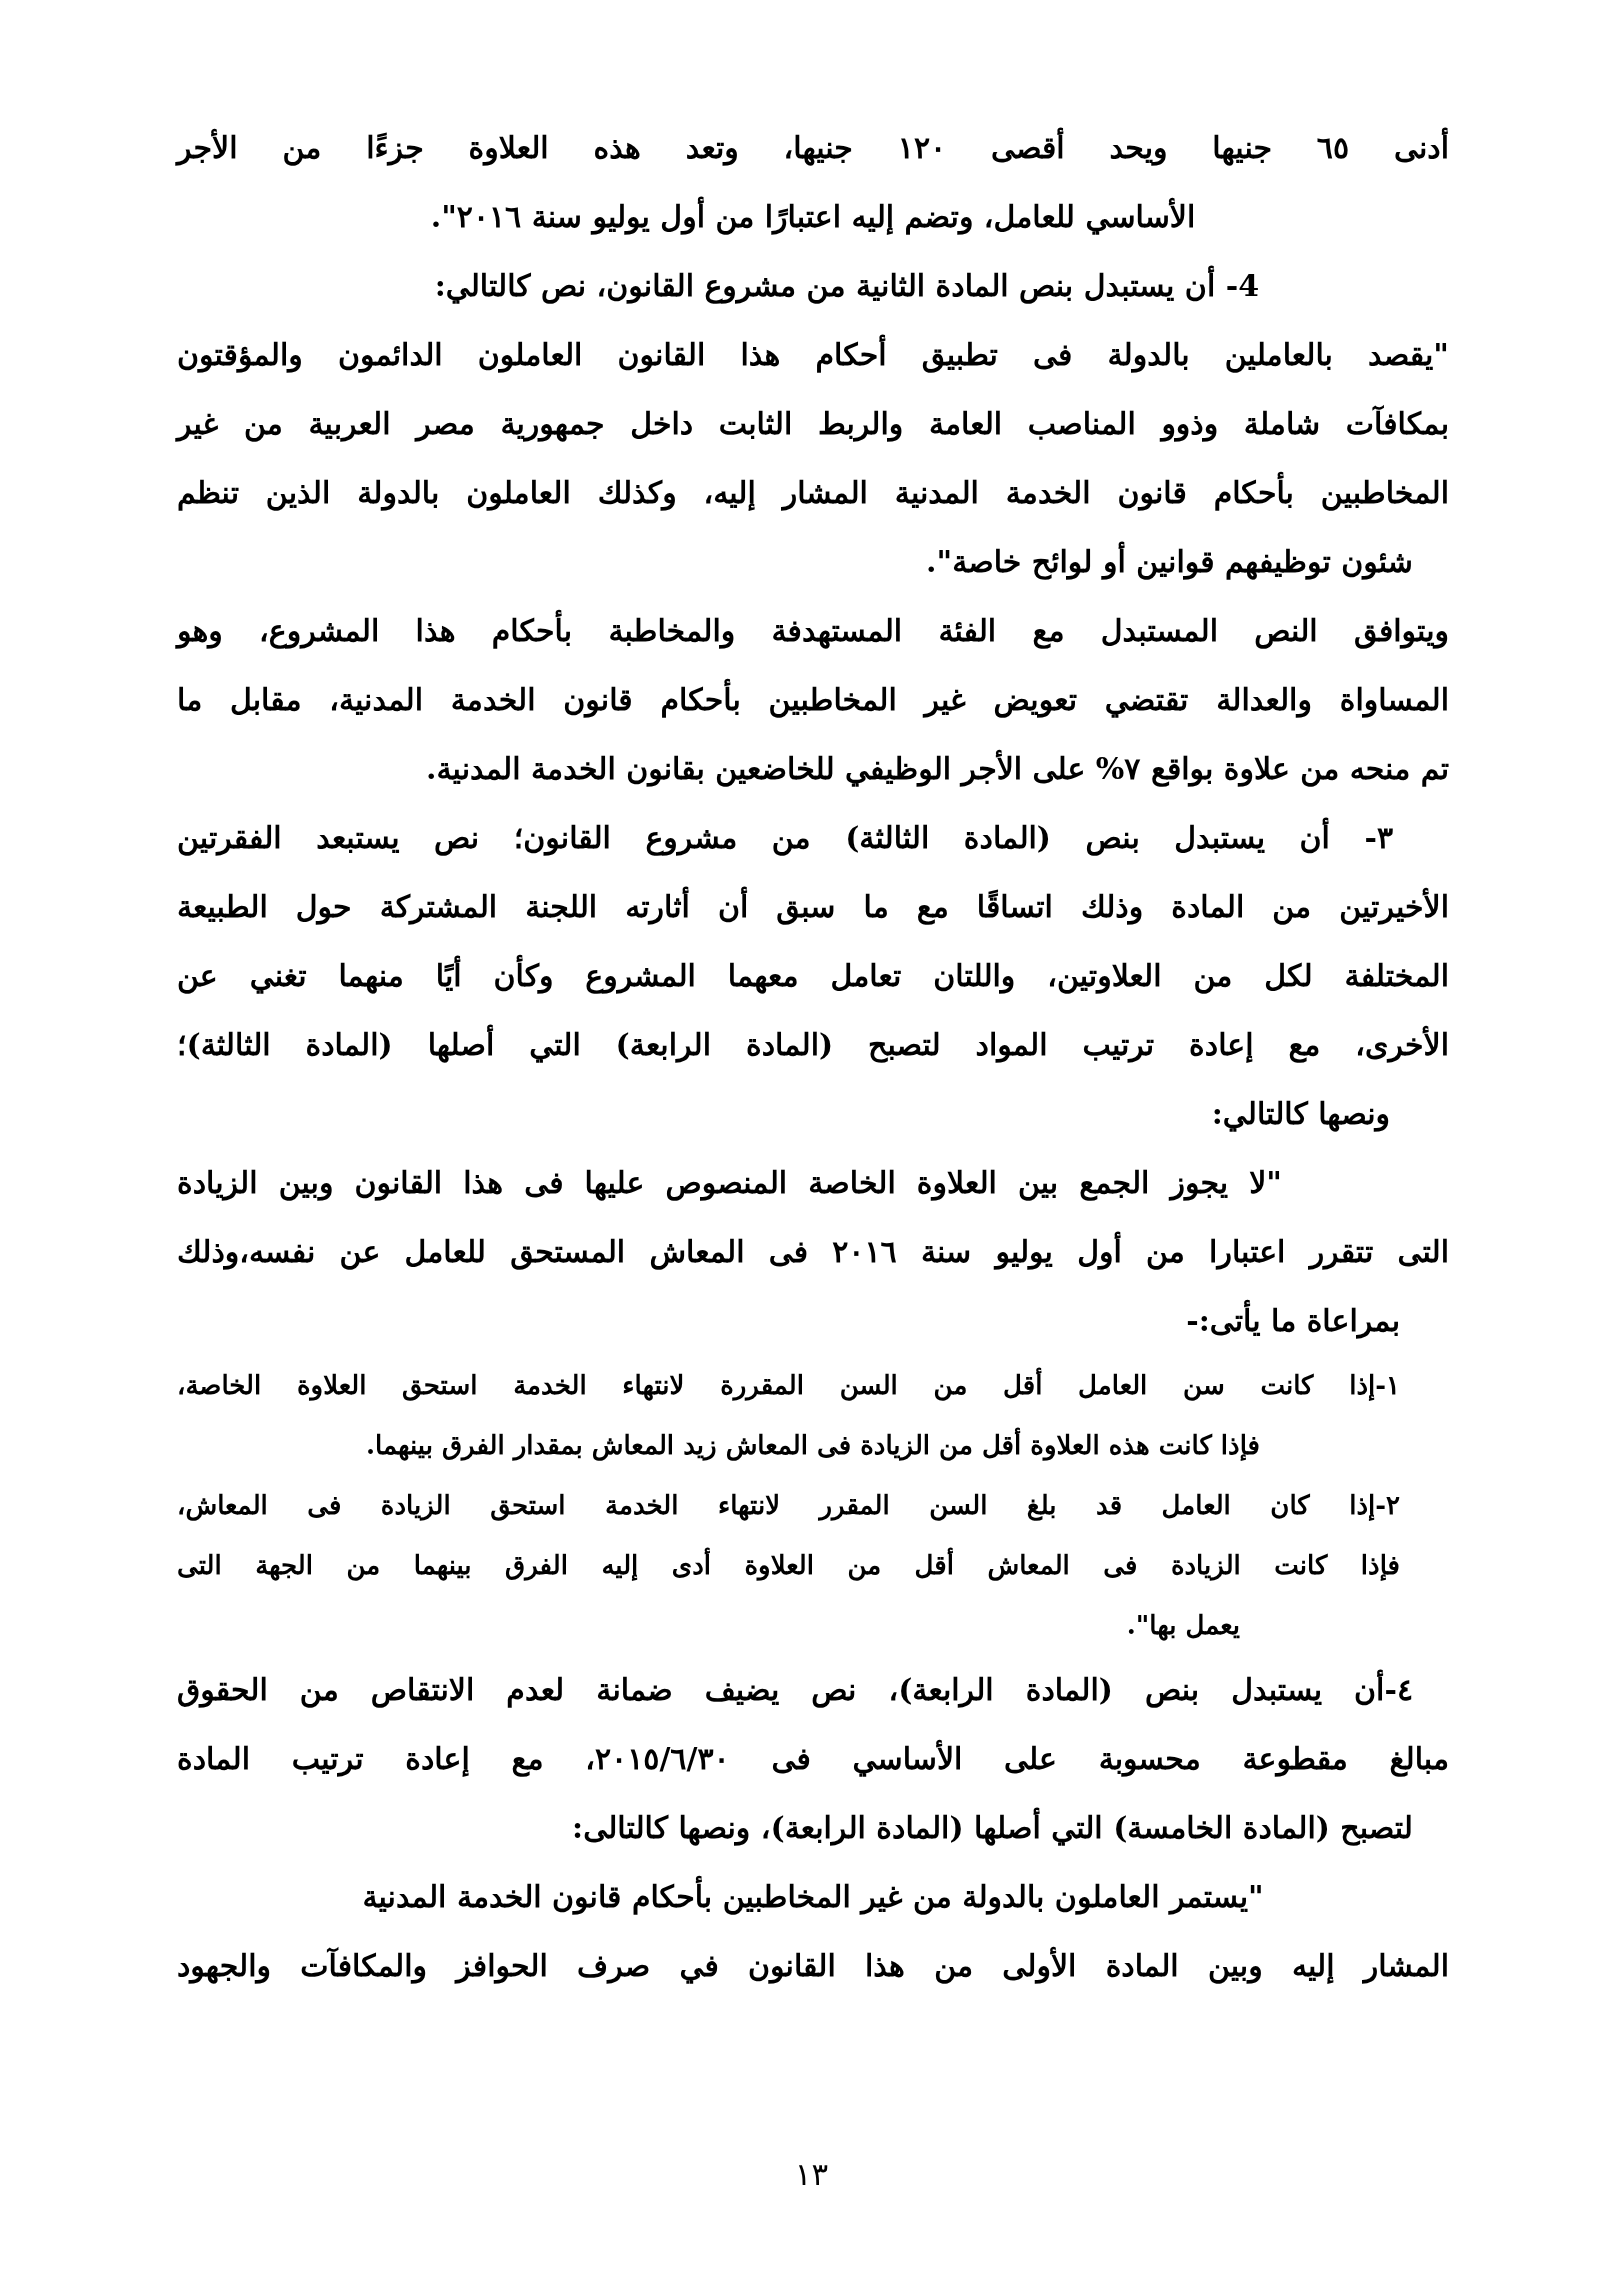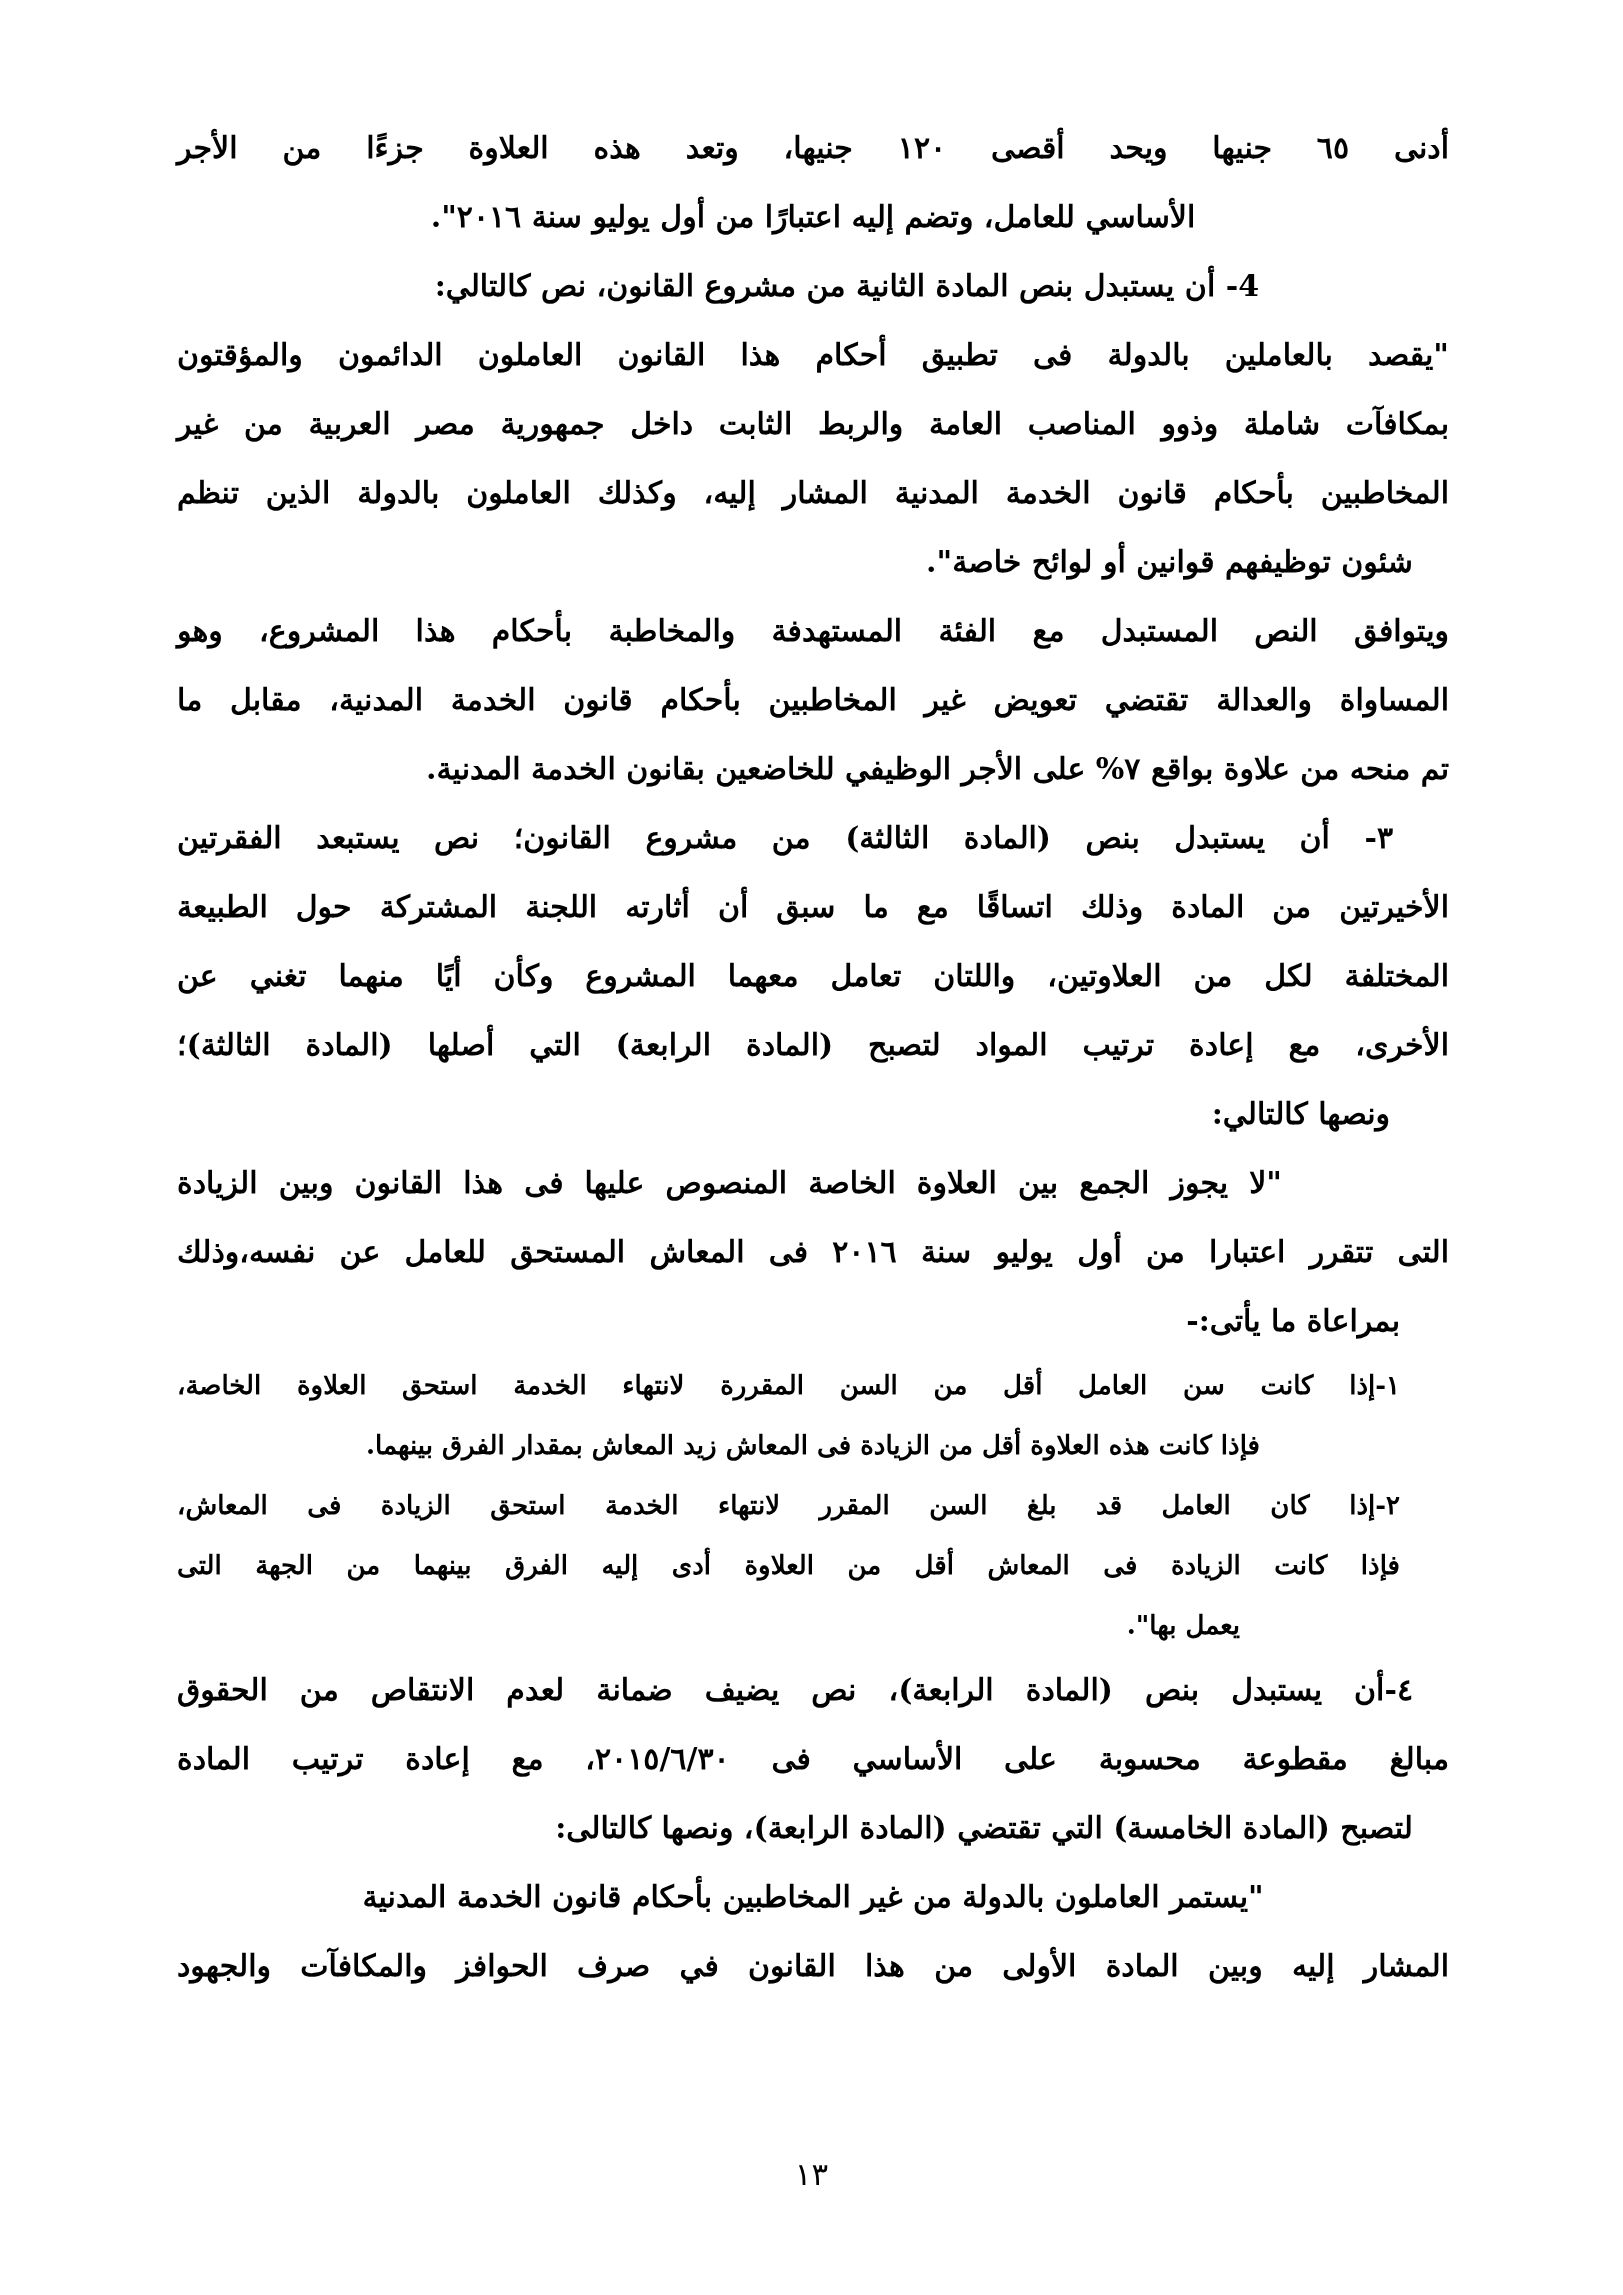--- a/index.html
+++ b/index.html
@@ -100,20 +100,20 @@
     <div class="ln j mr255">"لا يجوز الجمع بين العلاوة الخاصة المنصوص عليها فى هذا القانون وبين الزيادة</div>
     <div class="ln j">التى تتقرر اعتبارا من أول يوليو سنة ٢٠١٦ فى المعاش المستحق للعامل عن نفسه،وذلك</div>
     <div class="ln r mr75">بمراعاة ما يأتى:-</div>
     <div class="ln j sm mr75">١-إذا كانت سن العامل أقل من السن المقررة لانتهاء الخدمة استحق العلاوة الخاصة،</div>
     <div class="ln c sm">فإذا كانت هذه العلاوة أقل من الزيادة فى المعاش زيد المعاش بمقدار الفرق بينهما.</div>
     <div class="ln j sm mr75">٢-إذا كان العامل قد بلغ السن المقرر لانتهاء الخدمة استحق الزيادة فى المعاش،</div>
     <div class="ln j sm mr75">فإذا كانت الزيادة فى المعاش أقل من العلاوة أدى إليه الفرق بينهما من الجهة التى</div>
     <div class="ln r sm mr320">يعمل بها".</div>
     <div class="ln j mr55">٤-أن يستبدل بنص (المادة الرابعة)، نص يضيف ضمانة لعدم الانتقاص من الحقوق</div>
     <div class="ln j">مبالغ مقطوعة محسوبة على الأساسي فى ٢٠١٥/٦/٣٠، مع إعادة ترتيب المادة</div>
-    <div class="ln r mr55">لتصبح (المادة الخامسة) التي تقتضي (المادة الرابعة)، ونصها كالتالى:</div>
+    <div class="ln r mr55">لتصبح (المادة الخامسة) التي أصلها (المادة الرابعة)، ونصها كالتالى:</div>
     <div class="ln c">"يستمر العاملون بالدولة من غير المخاطبين بأحكام قانون الخدمة المدنية</div>
     <div class="ln j">المشار إليه وبين المادة الأولى من هذا القانون في صرف الحوافز والمكافآت والجهود</div>
   </div>
 
   <div class="page-number">١٣</div>
 </div>
 
 
 </body></html>

